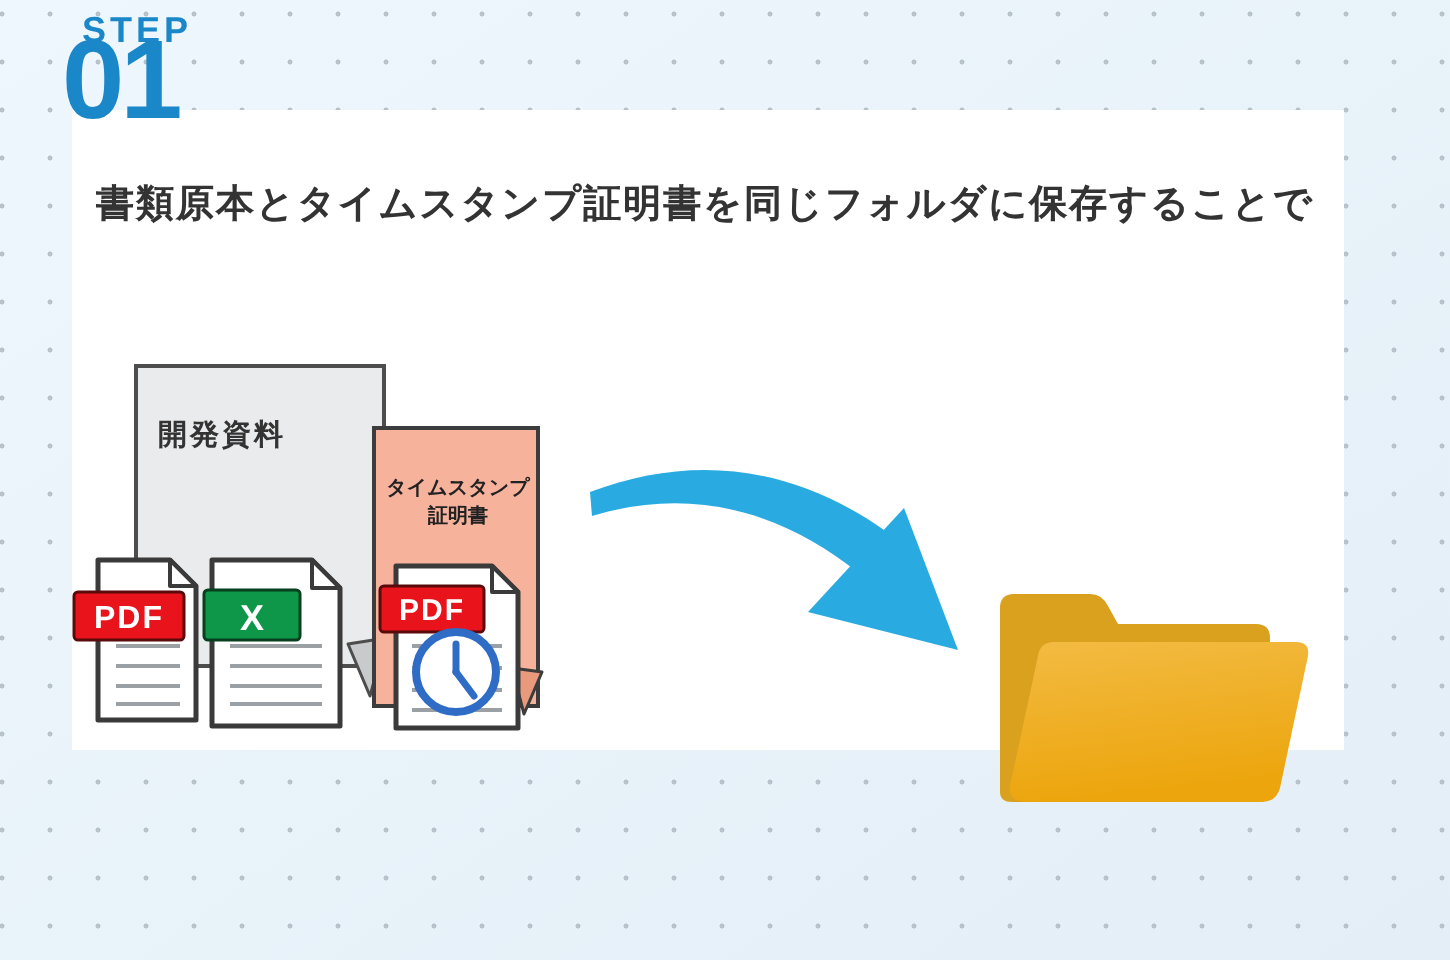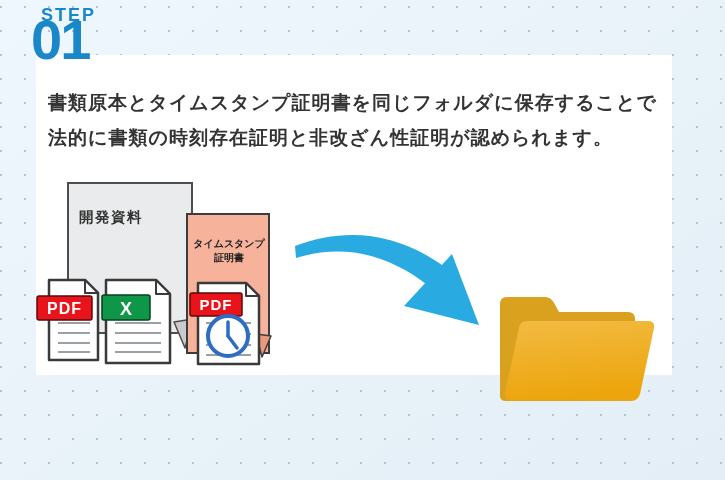--- a/index.html
+++ b/index.html
@@ -37,21 +37,20 @@
 </style>
 </head>
 <body>
 
 <div class="step-label">STEP</div>
 <div class="step-number">01</div>
 
 <div class="card">
   <div class="lead">
     <span>書類原本とタイムスタンプ証明書を同じフォルダに保存することで</span>
-    <span>法的に書類の時刻存在証明と非改ざん性証明が認められます。</span>
   </div>
 
   <svg class="illu" width="636" height="391" viewBox="0 0 636 391">
     <defs>
       <linearGradient id="gfold" x1="0" y1="0" x2="0.2" y2="1">
         <stop offset="0" stop-color="#f3bb43"></stop>
         <stop offset="1" stop-color="#eca50c"></stop>
       </linearGradient>
     </defs>
 

